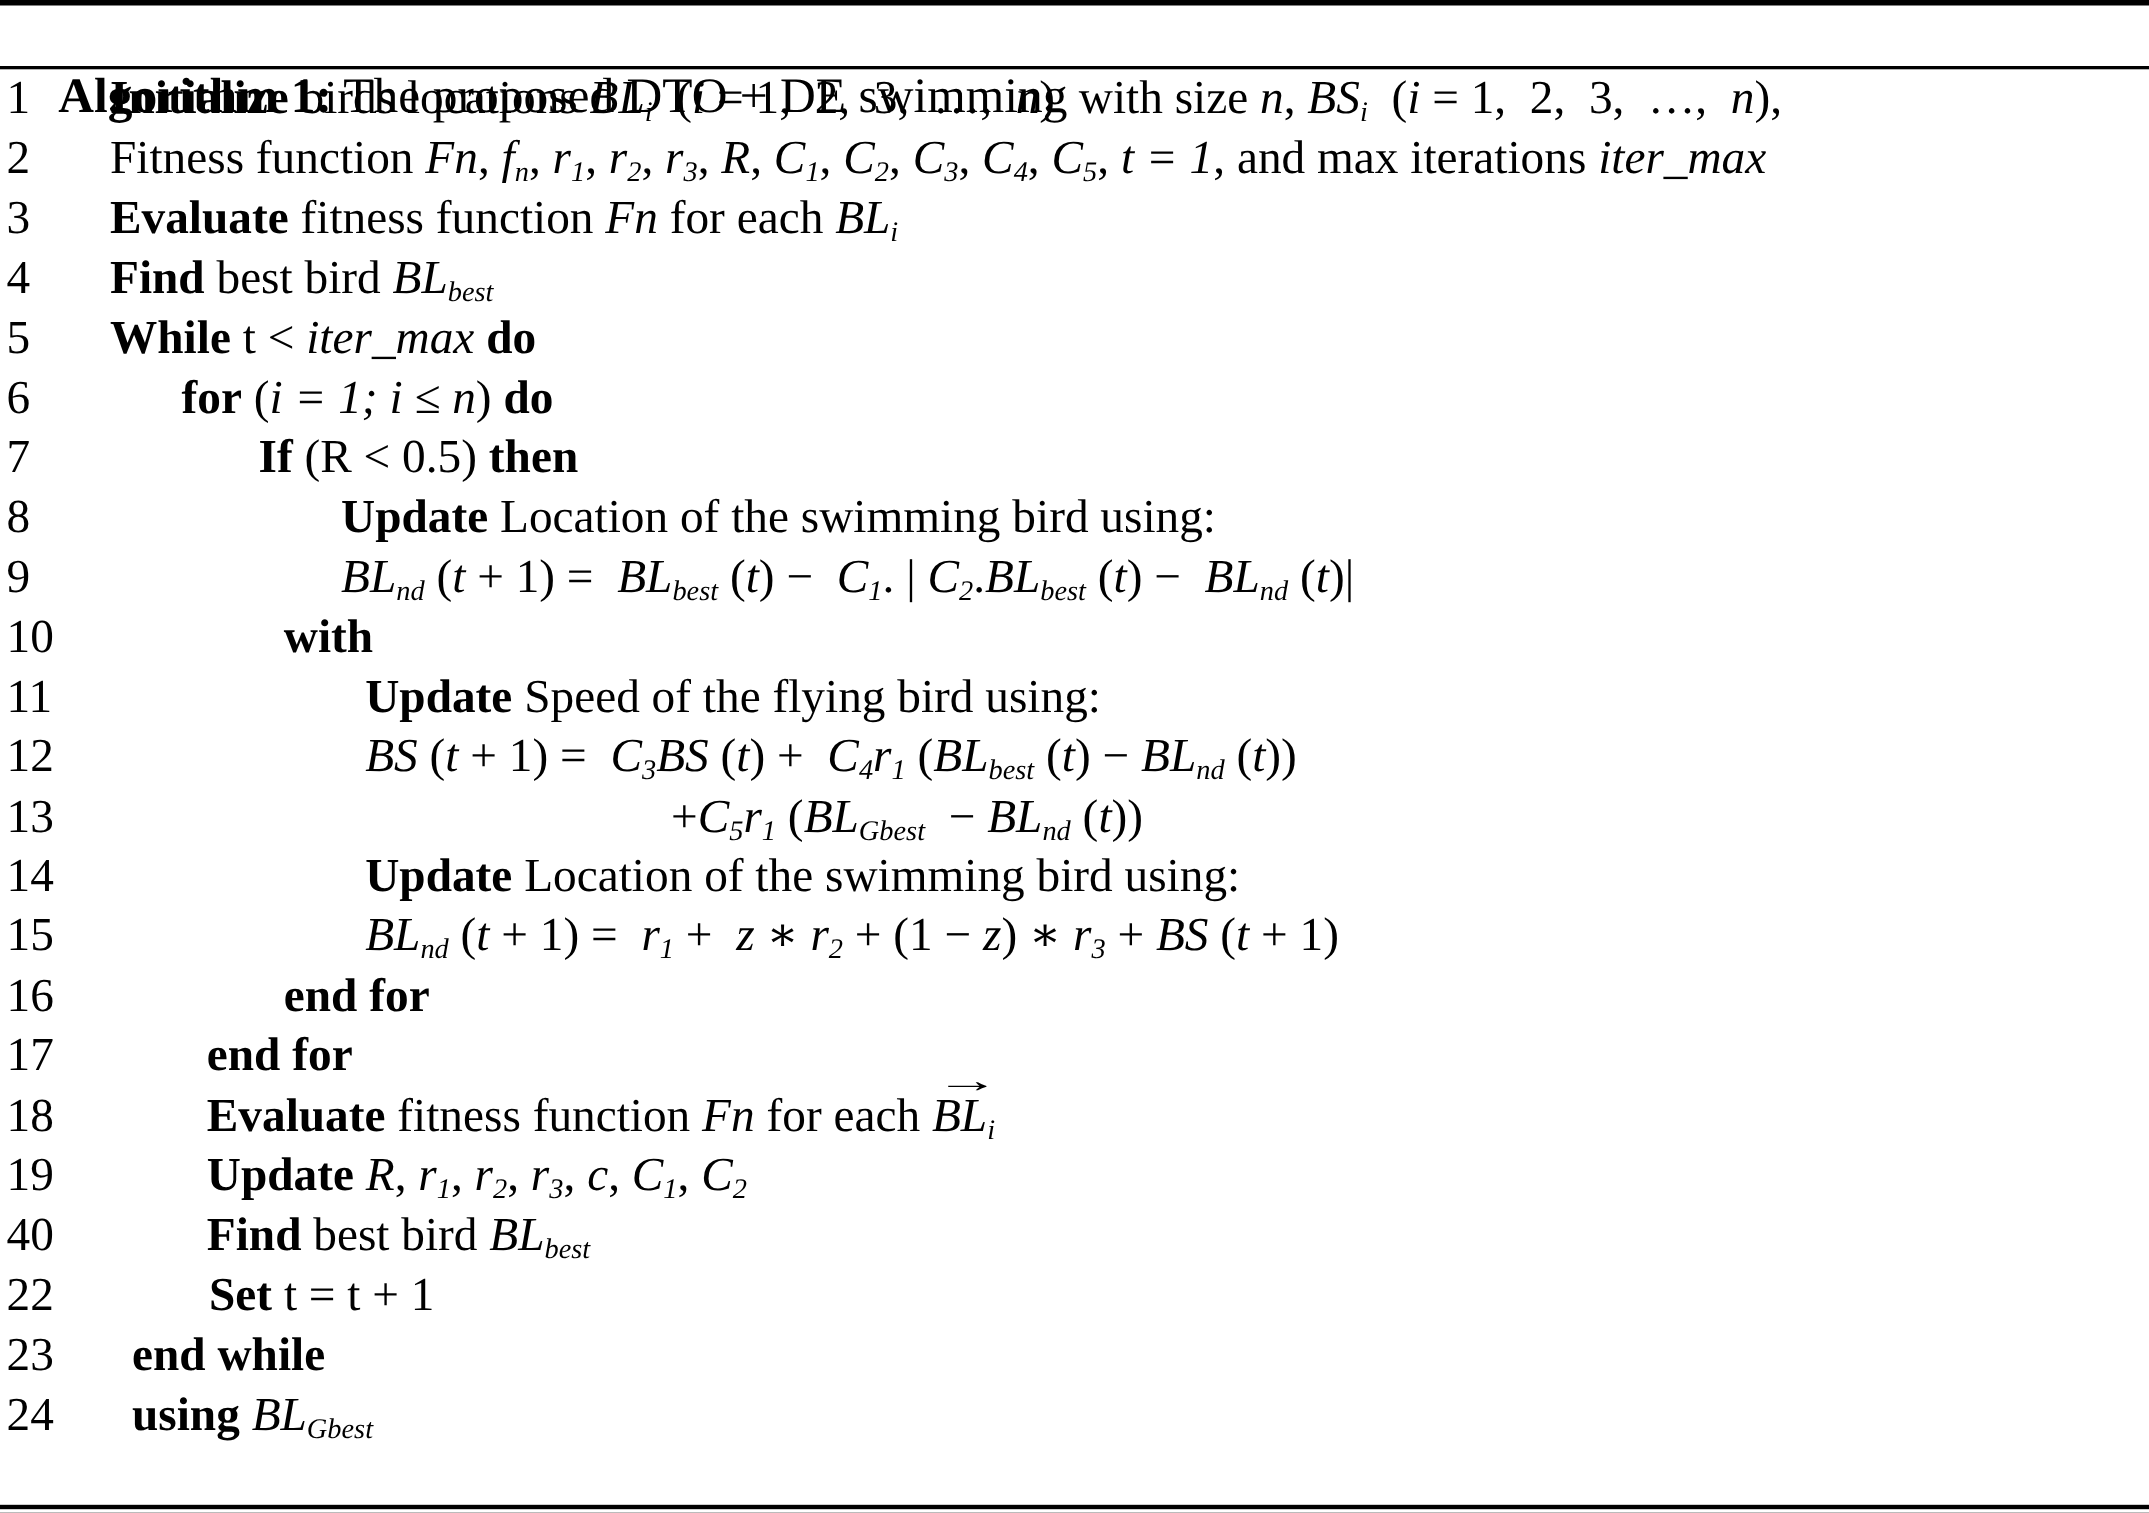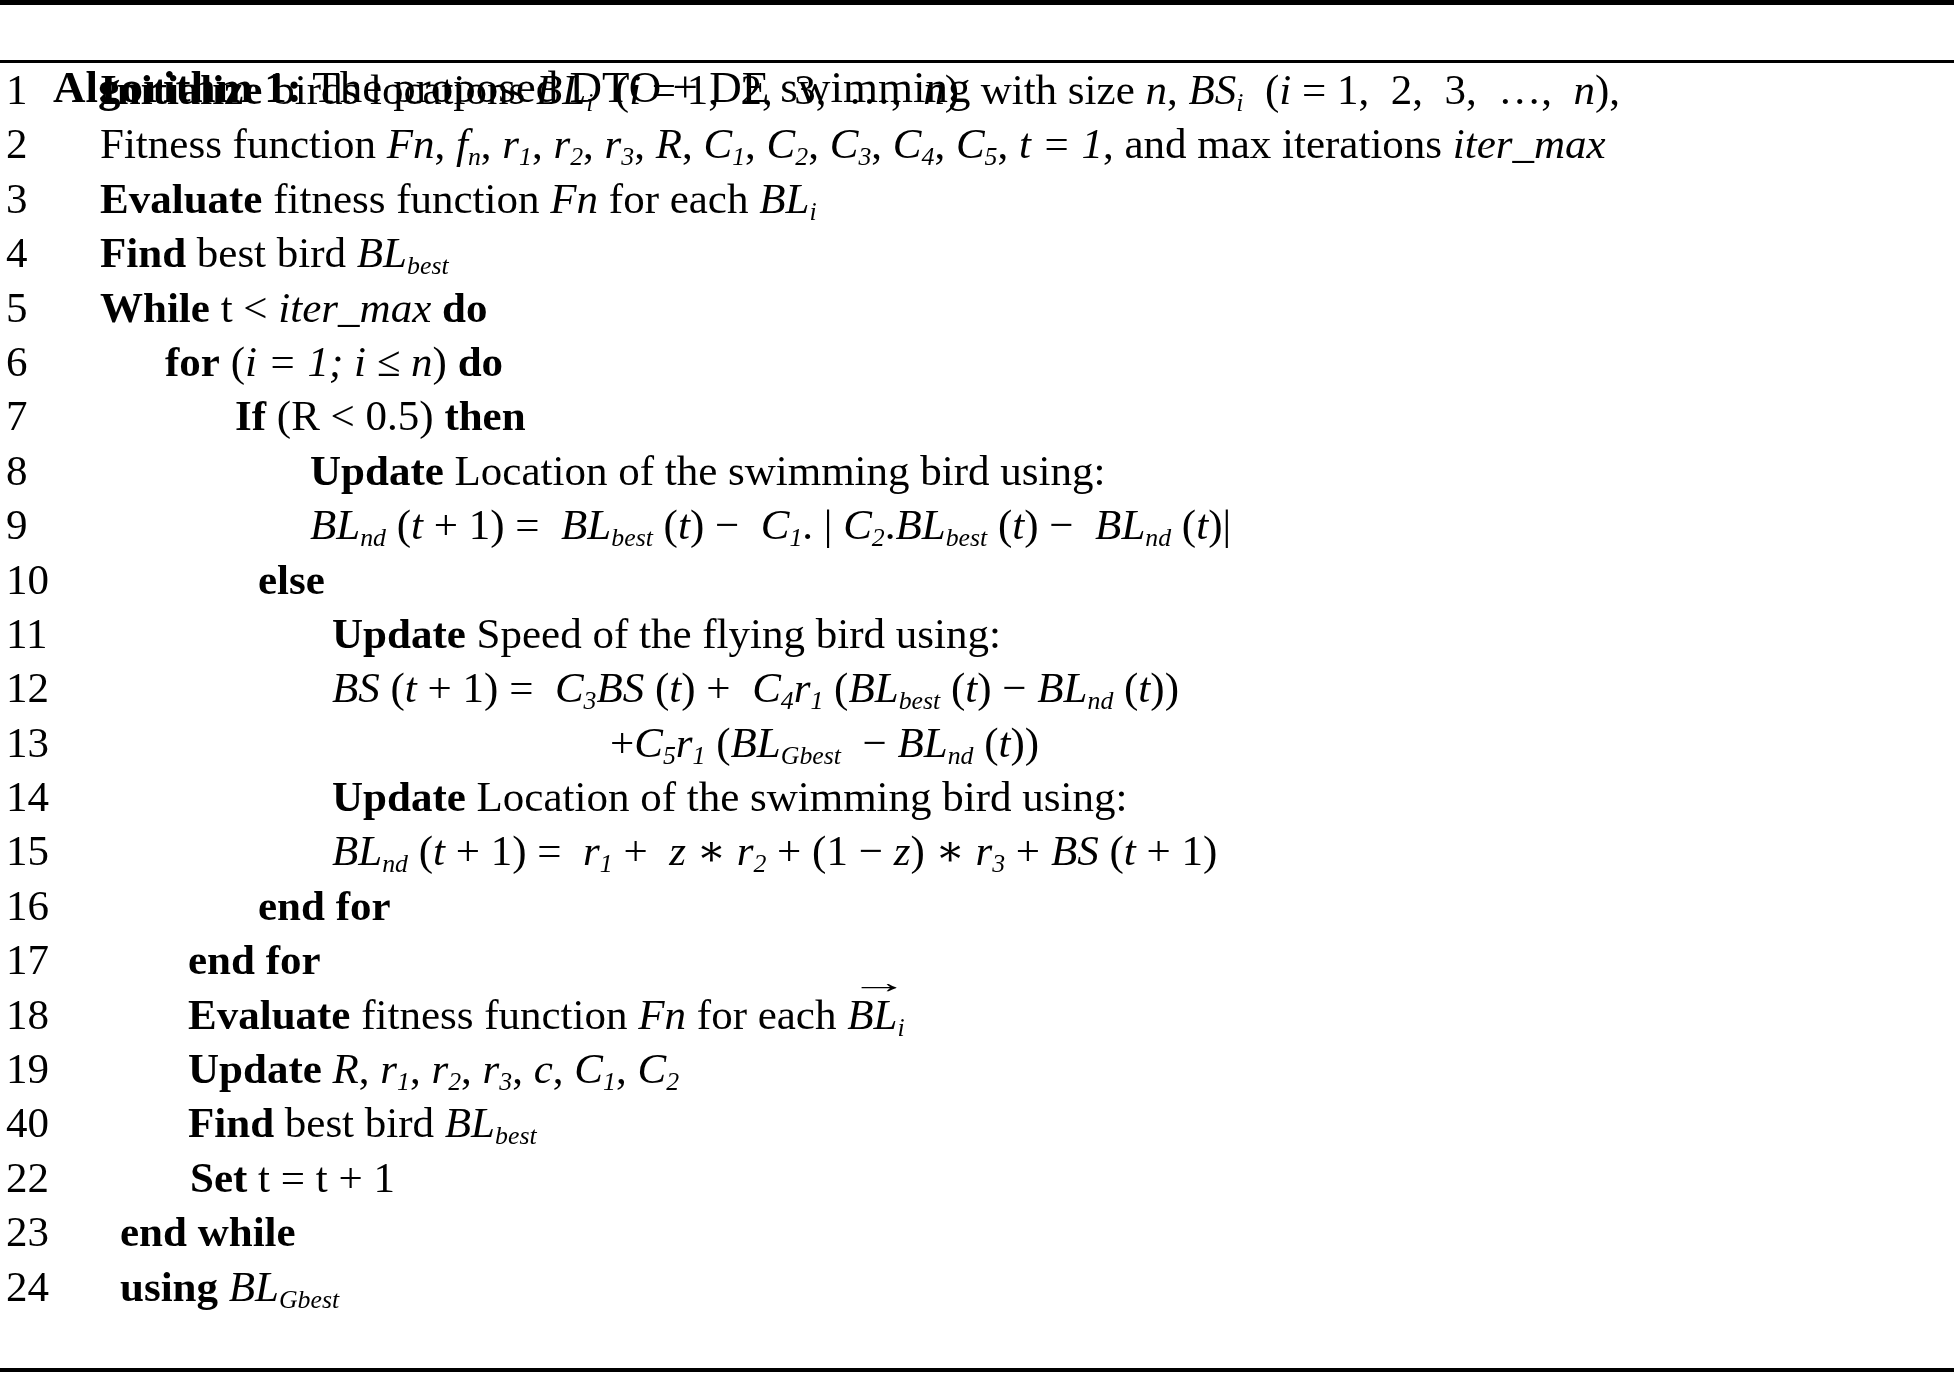--- a/index.html
+++ b/index.html
@@ -70,21 +70,21 @@
   <div id="algo-body">
       <div class="line-row"><span class="line-no">1</span><span class="line-content" style="left: 100px;"><span class="s-b">Initialize</span><span class="s-r"> birds locations </span><span class="s-i">BL</span><span class="s-sub">i</span><span class="s-r">  (</span><span class="s-i">i</span><span class="s-r"> = 1,  2,  3,  …,  </span><span class="s-i">n</span><span class="s-r">)  with size </span><span class="s-i">n</span><span class="s-r">, </span><span class="s-i">BS</span><span class="s-sub">i</span><span class="s-r">  (</span><span class="s-i">i</span><span class="s-r"> = 1,  2,  3,  …,  </span><span class="s-i">n</span><span class="s-r">),</span></span></div>
       <div class="line-row"><span class="line-no">2</span><span class="line-content" style="left: 100px;"><span class="s-r">Fitness function </span><span class="s-i">Fn</span><span class="s-r">, </span><span class="s-i">f</span><span class="s-sub">n</span><span class="s-r">, </span><span class="s-i">r</span><span class="s-sub">1</span><span class="s-r">, </span><span class="s-i">r</span><span class="s-sub">2</span><span class="s-r">, </span><span class="s-i">r</span><span class="s-sub">3</span><span class="s-r">, </span><span class="s-i">R</span><span class="s-r">, </span><span class="s-i">C</span><span class="s-sub">1</span><span class="s-r">, </span><span class="s-i">C</span><span class="s-sub">2</span><span class="s-r">, </span><span class="s-i">C</span><span class="s-sub">3</span><span class="s-r">, </span><span class="s-i">C</span><span class="s-sub">4</span><span class="s-r">, </span><span class="s-i">C</span><span class="s-sub">5</span><span class="s-r">, </span><span class="s-i">t = 1</span><span class="s-r">, and max iterations </span><span class="s-i">iter_max</span></span></div>
       <div class="line-row"><span class="line-no">3</span><span class="line-content" style="left: 100px;"><span class="s-b">Evaluate</span><span class="s-r"> fitness function </span><span class="s-i">Fn</span><span class="s-r"> for each </span><span class="s-i">BL</span><span class="s-sub">i</span></span></div>
       <div class="line-row"><span class="line-no">4</span><span class="line-content" style="left: 100px;"><span class="s-b">Find</span><span class="s-r"> best bird </span><span class="s-i">BL</span><span class="s-sub">best</span></span></div>
       <div class="line-row"><span class="line-no">5</span><span class="line-content" style="left: 100px;"><span class="s-b">While</span><span class="s-r"> t &lt; </span><span class="s-i">iter_max</span><span class="s-r"> </span><span class="s-b">do</span></span></div>
       <div class="line-row"><span class="line-no">6</span><span class="line-content" style="left: 165px;"><span class="s-b">for</span><span class="s-r"> (</span><span class="s-i">i = 1; i ≤ n</span><span class="s-r">) </span><span class="s-b">do</span></span></div>
       <div class="line-row"><span class="line-no">7</span><span class="line-content" style="left: 235px;"><span class="s-b">If</span><span class="s-r"> (R &lt; 0.5) </span><span class="s-b">then</span></span></div>
       <div class="line-row"><span class="line-no">8</span><span class="line-content" style="left: 310px;"><span class="s-b">Update</span><span class="s-r"> Location of the swimming bird using:</span></span></div>
       <div class="line-row"><span class="line-no">9</span><span class="line-content" style="left: 310px;"><span class="s-i">BL</span><span class="s-sub">nd</span><span class="s-r"> (</span><span class="s-i">t</span><span class="s-r"> + 1) =  </span><span class="s-i">BL</span><span class="s-sub">best</span><span class="s-r"> (</span><span class="s-i">t</span><span class="s-r">) −  </span><span class="s-i">C</span><span class="s-sub">1</span><span class="s-r">. | </span><span class="s-i">C</span><span class="s-sub">2</span><span class="s-r">.</span><span class="s-i">BL</span><span class="s-sub">best</span><span class="s-r"> (</span><span class="s-i">t</span><span class="s-r">) −  </span><span class="s-i">BL</span><span class="s-sub">nd</span><span class="s-r"> (</span><span class="s-i">t</span><span class="s-r">)|</span></span></div>
-      <div class="line-row"><span class="line-no">10</span><span class="line-content" style="left: 258px;"><span class="s-b">else</span></span></div>
+      <div class="line-row"><span class="line-no">10</span><span class="line-content" style="left: 258px;"><span class="s-b">with</span></span></div>
       <div class="line-row"><span class="line-no">11</span><span class="line-content" style="left: 332px;"><span class="s-b">Update</span><span class="s-r"> Speed of the flying bird using:</span></span></div>
       <div class="line-row"><span class="line-no">12</span><span class="line-content" style="left: 332px;"><span class="s-i">BS</span><span class="s-r"> (</span><span class="s-i">t</span><span class="s-r"> + 1) =  </span><span class="s-i">C</span><span class="s-sub">3</span><span class="s-i">BS</span><span class="s-r"> (</span><span class="s-i">t</span><span class="s-r">) +  </span><span class="s-i">C</span><span class="s-sub">4</span><span class="s-i">r</span><span class="s-sub">1</span><span class="s-r"> (</span><span class="s-i">BL</span><span class="s-sub">best</span><span class="s-r"> (</span><span class="s-i">t</span><span class="s-r">) − </span><span class="s-i">BL</span><span class="s-sub">nd</span><span class="s-r"> (</span><span class="s-i">t</span><span class="s-r">))</span></span></div>
       <div class="line-row"><span class="line-no">13</span><span class="line-content" style="left: 610px;"><span class="s-r">+</span><span class="s-i">C</span><span class="s-sub">5</span><span class="s-i">r</span><span class="s-sub">1</span><span class="s-r"> (</span><span class="s-i">BL</span><span class="s-sub">Gbest</span><span class="s-r">  − </span><span class="s-i">BL</span><span class="s-sub">nd</span><span class="s-r"> (</span><span class="s-i">t</span><span class="s-r">))</span></span></div>
       <div class="line-row"><span class="line-no">14</span><span class="line-content" style="left: 332px;"><span class="s-b">Update</span><span class="s-r"> Location of the swimming bird using:</span></span></div>
       <div class="line-row"><span class="line-no">15</span><span class="line-content" style="left: 332px;"><span class="s-i">BL</span><span class="s-sub">nd</span><span class="s-r"> (</span><span class="s-i">t</span><span class="s-r"> + 1) =  </span><span class="s-i">r</span><span class="s-sub">1</span><span class="s-r"> +  </span><span class="s-i">z</span><span class="s-r"> ∗ </span><span class="s-i">r</span><span class="s-sub">2</span><span class="s-r"> + (1 − </span><span class="s-i">z</span><span class="s-r">) ∗ </span><span class="s-i">r</span><span class="s-sub">3</span><span class="s-r"> + </span><span class="s-i">BS</span><span class="s-r"> (</span><span class="s-i">t</span><span class="s-r"> + 1)</span></span></div>
       <div class="line-row"><span class="line-no">16</span><span class="line-content" style="left: 258px;"><span class="s-b">end for</span></span></div>
       <div class="line-row"><span class="line-no">17</span><span class="line-content" style="left: 188px;"><span class="s-b">end for</span></span></div>
       <div class="line-row"><span class="line-no">18</span><span class="line-content" style="left: 188px; text-align: right;"><span class="s-b">Evaluate</span><span class="s-r"> fitness function </span><span class="s-i">Fn</span><span class="s-r"> for each </span><span class="vec s-i"><span class="vec-arrow">→</span><span>BL</span></span><span class="s-sub">i</span></span></div>
       <div class="line-row"><span class="line-no">19</span><span class="line-content" style="left: 188px;"><span class="s-b">Update</span><span class="s-r"> </span><span class="s-i">R</span><span class="s-r">, </span><span class="s-i">r</span><span class="s-sub">1</span><span class="s-r">, </span><span class="s-i">r</span><span class="s-sub">2</span><span class="s-r">, </span><span class="s-i">r</span><span class="s-sub">3</span><span class="s-r">, </span><span class="s-i">c</span><span class="s-r">, </span><span class="s-i">C</span><span class="s-sub">1</span><span class="s-r">, </span><span class="s-i">C</span><span class="s-sub">2</span></span></div>
       <div class="line-row"><span class="line-no">40</span><span class="line-content" style="left: 188px;"><span class="s-b">Find</span><span class="s-r"> best bird </span><span class="s-i">BL</span><span class="s-sub">best</span></span></div>

